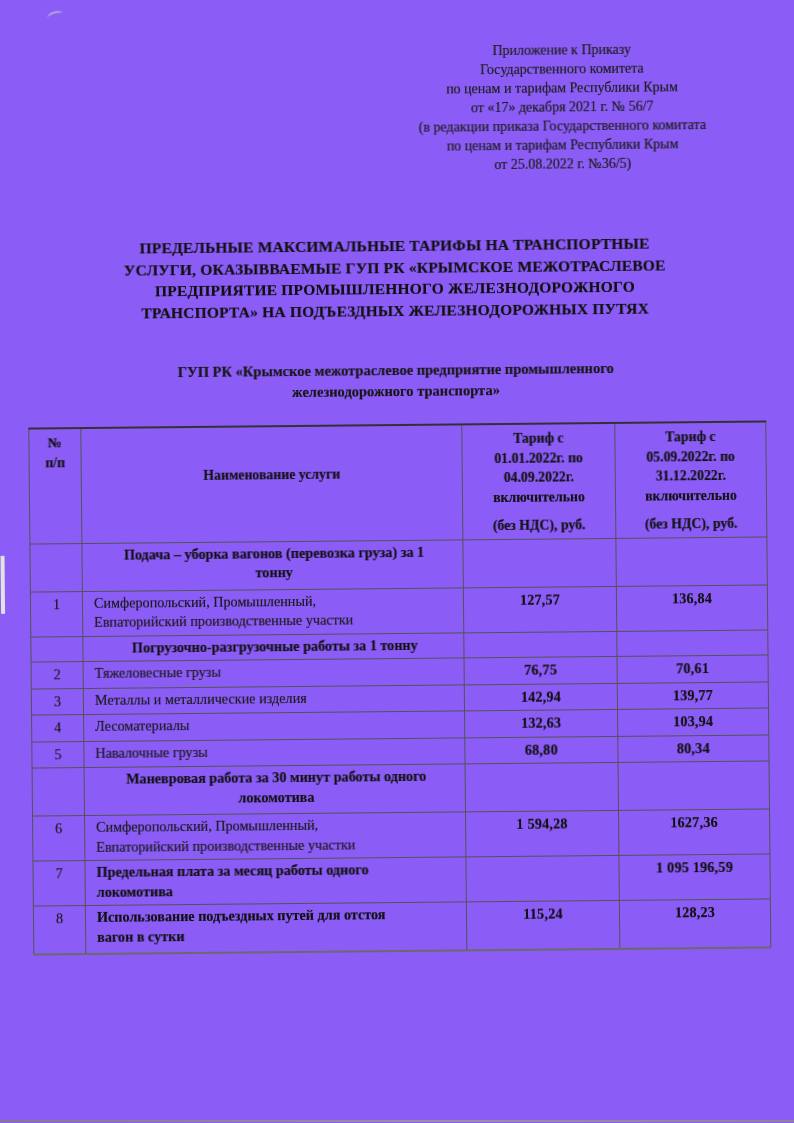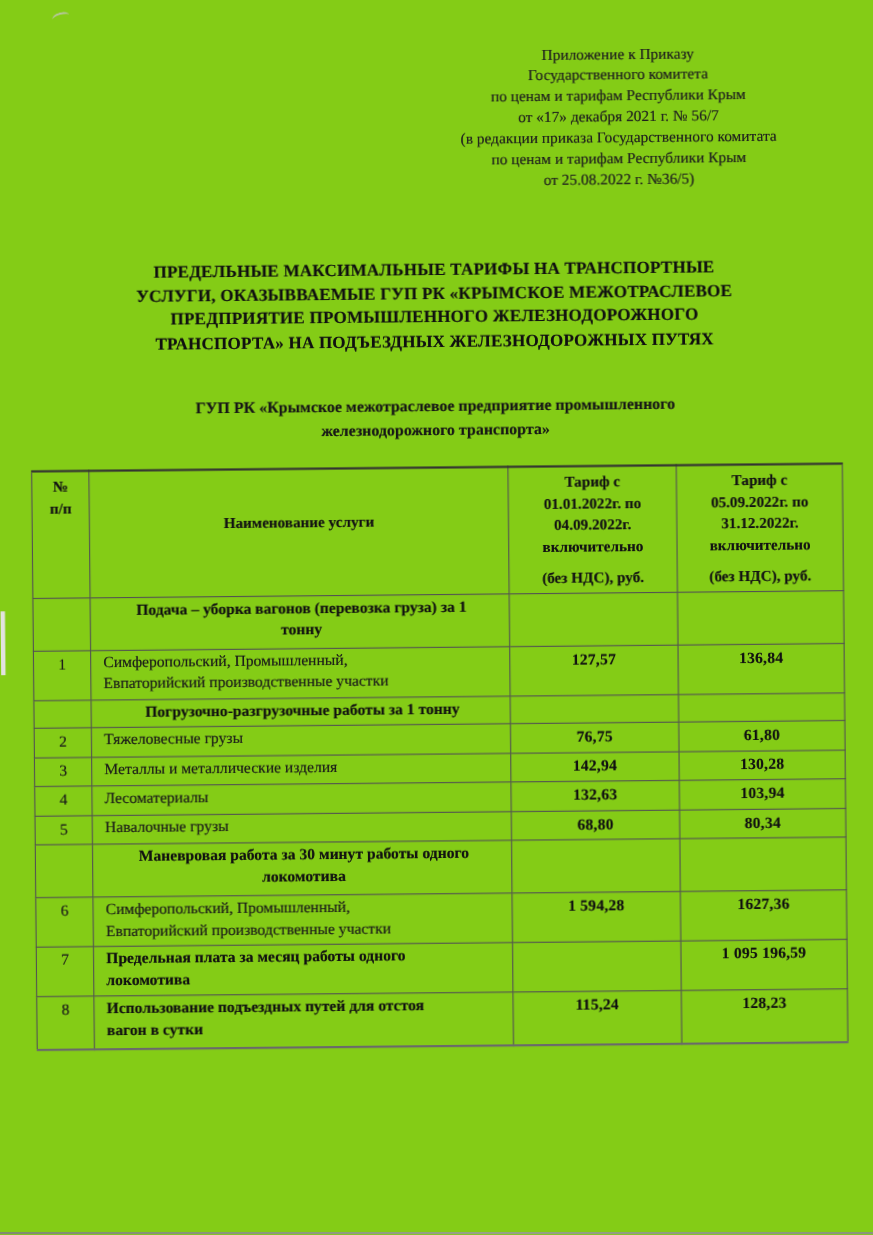--- a/index.html
+++ b/index.html
@@ -5,21 +5,21 @@
   html, body {
     margin: 0; padding: 0;
     width: 794px; height: 1123px;
     background: #ffffff;
     overflow: hidden;
     font-family: "Liberation Serif", "DejaVu Serif", serif;
     color: #1d1d1d;
   }
   .page {
     position: absolute; inset: 0;
-    background: #84cc16;
+    background: #8b5cf6;
   }
   .sheet {
     position: absolute; left: 0; top: 0;
     width: 794px; height: 1123px;
     transform: rotate(-0.55deg);
     transform-origin: 400px 500px;
     text-shadow: 0 0 0.6px rgba(35,35,35,0.55);
     filter: blur(0.22px) contrast(1.04);
   }
   .doc-header {
@@ -169,27 +169,27 @@
             <tr class="section" style="height: 25px;">
               <td class="num"></td>
               <td class="name">Погрузочно-разгрузочные работы за 1 тонну</td>
               <td class="val"></td>
               <td class="val"></td>
             </tr>
             <tr class="item" style="height: 23px;">
               <td class="num">2</td>
               <td class="name">Тяжеловесные грузы</td>
               <td class="val">76,75</td>
-              <td class="val">61,80</td>
+              <td class="val">70,61</td>
             </tr>
             <tr class="item" style="height: 24px;">
               <td class="num">3</td>
               <td class="name">Металлы и металлические изделия</td>
               <td class="val">142,94</td>
-              <td class="val">130,28</td>
+              <td class="val">139,77</td>
             </tr>
             <tr class="item" style="height: 23px;">
               <td class="num">4</td>
               <td class="name">Лесоматериалы</td>
               <td class="val">132,63</td>
               <td class="val">103,94</td>
             </tr>
             <tr class="item" style="height: 24px;">
               <td class="num">5</td>
               <td class="name">Навалочные грузы</td>

